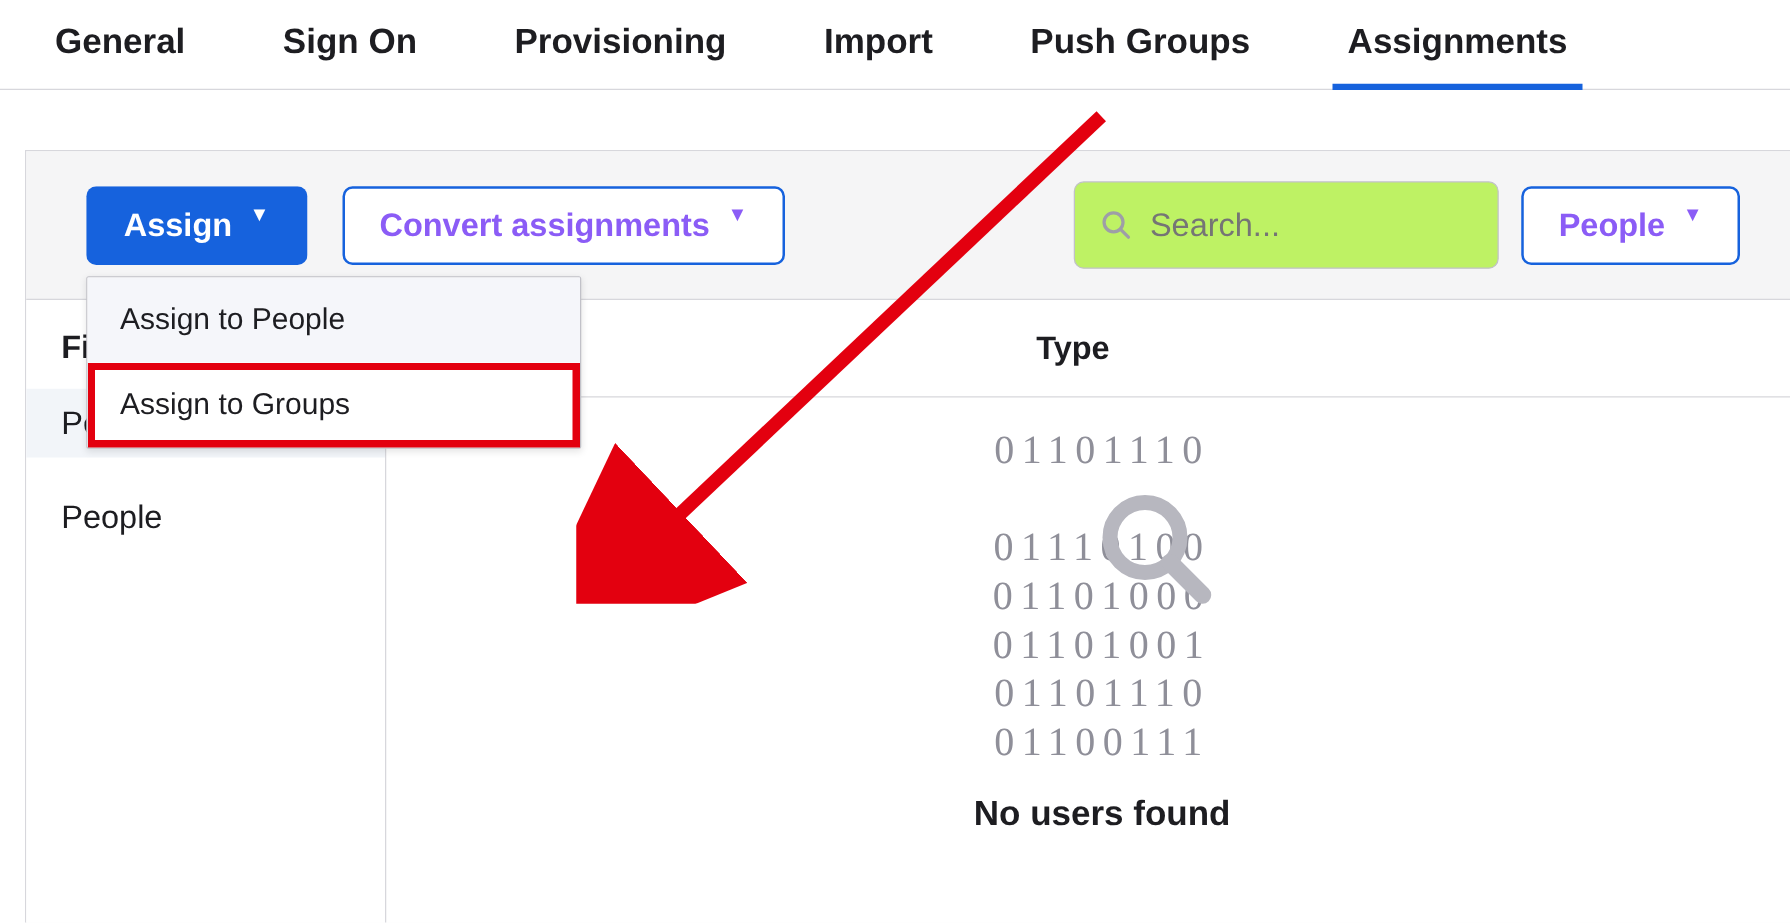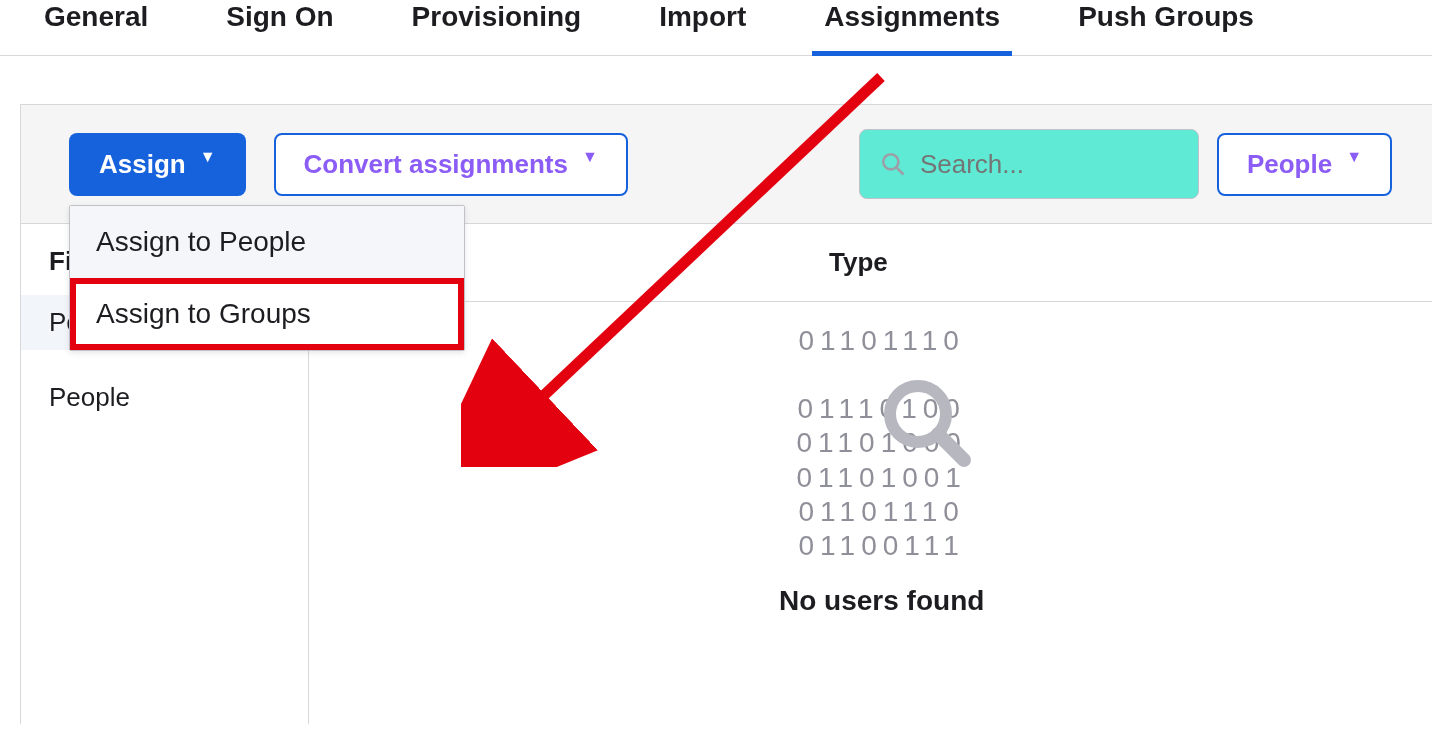--- a/index.html
+++ b/index.html
@@ -1,66 +1,66 @@
 <!DOCTYPE html>
 <html><head>
 <meta charset="utf-8">
 <style>
   * { box-sizing: border-box; margin: 0; padding: 0; }
   html, body { width: 1432px; height: 738px; font-family: -apple-system, "Segoe UI", Helvetica, Arial, sans-serif; background: #fff; color: #1d1d21; }
   
-  .tabs { padding: 0 40px; border-bottom: 1px solid #d7d7dc; display: flex; align-items: flex-end; height: 56px; }
+  .tabs { padding: 0 40px; border-bottom: 1px solid #d7d7dc; display: flex; align-items: flex-end; height: 72px; }
   .tab { font-size: 28px; font-weight: 600; color: #1d1d21; padding: 0 4px 22px 4px; margin-right: 70px; cursor: pointer; position: relative; }
   .tab.active { color: #1d1d21; }
   .tab.active::after { content: ""; position: absolute; left: -8px; right: -8px; bottom: -1px; height: 5px; background: #1662dd; }
   
   .panel { margin: 48px 0 0 20px; border: 1px solid #d7d7dc; border-right: none; border-bottom: none; background: #fafafa; position: relative; }
   .panel-header { display: flex; align-items: center; padding: 24px 40px 24px 48px; border-bottom: 1px solid #d7d7dc; background: #f5f5f6; }
   .btn { display: inline-flex; align-items: flex-start; font-size: 26px; font-weight: 600; border-radius: 8px; padding: 14px 28px; cursor: pointer; border: 2px solid transparent; }
   .btn-primary { background: #1662dd; color: #fff; }
   .btn-outline { background: #fff; color: #8b5cf6; border-color: #1662dd; }
   .btn .caret { margin-left: 14px; font-size: 16px; line-height: 1; }
   .btn + .btn { margin-left: 28px; }
   .spacer { flex: 1; }
-  .search-wrap { display: flex; align-items: center; border: 1px solid #c1c1c8; border-radius: 8px; background: #5eead4; padding: 0 20px; height: 70px; width: 340px; }
+  .search-wrap { display: flex; align-items: center; border: 1px solid #c1c1c8; border-radius: 8px; background: #bef264; padding: 0 20px; height: 70px; width: 340px; }
   .search-wrap svg { flex-shrink: 0; }
   .search-input { border: none; outline: none; font-size: 26px; color: #6e6e78; margin-left: 14px; width: 100%; background: transparent; }
   .people-btn { margin-left: 18px; }
   
   .panel-body { display: flex; background: #fff; min-height: 500px; }
   .sidebar { width: 288px; border-right: 1px solid #d7d7dc; padding-top: 16px; }
   .filters-title { font-size: 26px; font-weight: 700; padding-left: 28px; padding-top: 6px; padding-bottom: 18px; }
   .filter-item { font-size: 26px; padding: 12px 28px; cursor: pointer; }
   .filter-item.selected { background: #f2f5f9; }
   .filter-item + .filter-item { margin-top: 20px; }
   .content { flex: 1; position: relative; }
   .row-header { display: flex; align-items: center; border-bottom: 1px solid #d7d7dc; height: 78px; }
   .col-type { font-size: 26px; font-weight: 700; margin-left: 520px; }
   .empty-state { position: absolute; left: 470px; top: 100px; text-align: center; }
-  .binary { font-family: Liberation Sans, sans-serif; font-size: 28px; letter-spacing: 6px; color: #8f8f99; line-height: 1.22; position: relative; display: inline-block; }
+  .binary { font-family: Liberation Serif, serif; font-size: 32px; letter-spacing: 6px; color: #8f8f99; line-height: 1.22; position: relative; display: inline-block; }
   .magnifier { position: absolute; left: 86px; top: 54px; }
   .no-users { font-size: 28px; font-weight: 700; margin-top: 22px; color: #1d1d21; }
   
   .dropdown { position: absolute; left: 48px; top: 100px; width: 396px; background: #fff; border: 1px solid #c1c1c8; border-radius: 2px; box-shadow: 0 2px 6px rgba(0,0,0,0.1); z-index: 20; }
-  .dropdown-item { font-size: 28px; padding: 20px 26px; cursor: pointer; }
+  .dropdown-item { font-size: 24px; padding: 20px 26px; cursor: pointer; }
   .dropdown-item.hover { background: #f5f6fa; }
   .dropdown-item.highlighted { box-shadow: inset 0 0 0 6px #e3000f; }
   
   .arrow-overlay { position: absolute; z-index: 30; pointer-events: none; }
 </style>
 </head>
 <body>
 
 <div class="tabs">
   <div class="tab">General</div>
   <div class="tab">Sign On</div>
   <div class="tab">Provisioning</div>
   <div class="tab">Import</div>
+  <div class="tab">Push Groups</div>
   <div class="tab active">Assignments</div>
-  <div class="tab">Push Groups</div>
 </div>
 
 <div class="panel">
 
   <div class="panel-header">
     <div class="btn btn-primary">
       <span>Assign</span>
       <span class="caret">▼</span>
     </div>
     <div class="btn btn-outline">

